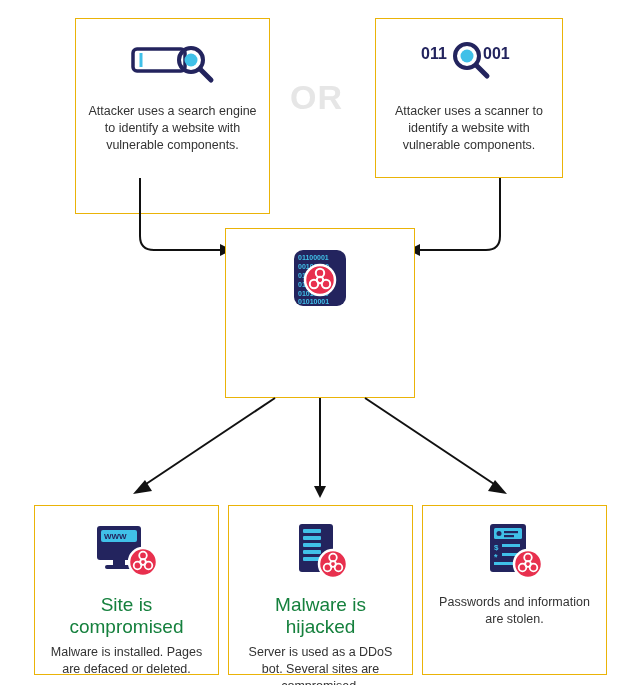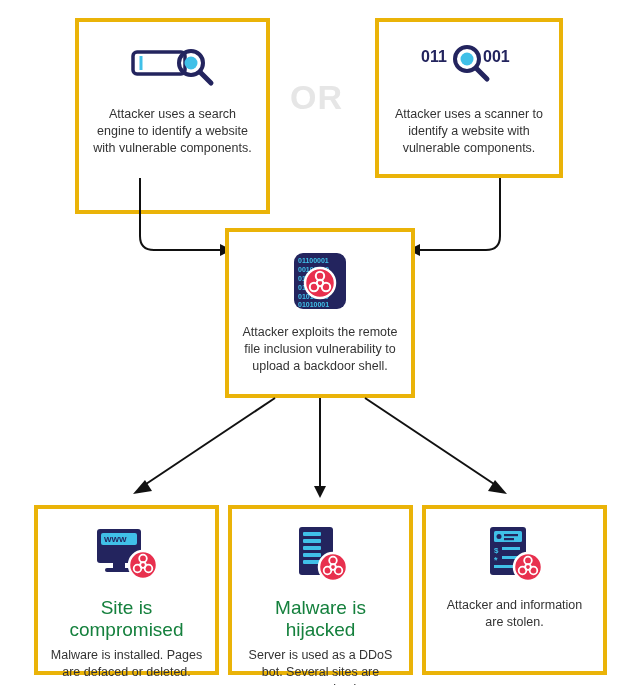--- a/index.html
+++ b/index.html
@@ -5,21 +5,21 @@
   * { margin: 0; padding: 0; box-sizing: border-box; }
   body {
     width: 640px;
     height: 685px;
     background: #ffffff;
     font-family: -apple-system, "Segoe UI", Arial, sans-serif;
     position: relative;
   }
   .box {
     position: absolute;
-    border: 4px solid #eab308;
+    border: 1px solid #eab308;
     background: #fff;
     padding: 14px 12px 16px 12px;
     text-align: center;
   }
   .box .icon-wrap {
     height: 62px;
     display: flex;
     align-items: center;
     justify-content: center;
     margin-bottom: 8px;
@@ -104,21 +104,20 @@
 
       <circle cx="32" cy="34" r="15" fill="#e8304e" stroke="#fff" stroke-width="2.5"></circle>
       <g stroke="#fff" stroke-width="2" fill="none">
         <circle cx="32" cy="34" r="3.2"></circle>
         <circle cx="32" cy="27" r="4.2"></circle>
         <circle cx="26" cy="38" r="4.2"></circle>
         <circle cx="38" cy="38" r="4.2"></circle>
       </g>
     </svg>
   </div>
-  <p>Attacker exploits the remote file inclusion vulnerability to upload a backdoor shell.</p>
 </div>
 
 <svg class="arrow" style="left:115px; top:398px;" width="170" height="102">
   <path d="M160 0 L25 90"></path>
   <polygon class="head" points="30,82 18,96 37,93"></polygon>
 </svg>
 <svg class="arrow" style="left:310px; top:398px;" width="20" height="102">
   <line x1="10" y1="0" x2="10" y2="90"></line>
   <polygon class="head" points="4,88 10,100 16,88"></polygon>
 </svg>
@@ -191,14 +190,14 @@
       </g>
       <circle cx="46" cy="42" r="14" fill="#e8304e" stroke="#fff" stroke-width="2.5"></circle>
       <g stroke="#fff" stroke-width="1.8" fill="none">
         <circle cx="46" cy="42" r="2.8"></circle>
         <circle cx="46" cy="35.5" r="3.8"></circle>
         <circle cx="40.5" cy="45.5" r="3.8"></circle>
         <circle cx="51.5" cy="45.5" r="3.8"></circle>
       </g>
     </svg>
   </div>
-  <p>Attacker and information are stolen.</p>
+  <p>Passwords and information are stolen.</p>
 </div>
 
 </body></html>

